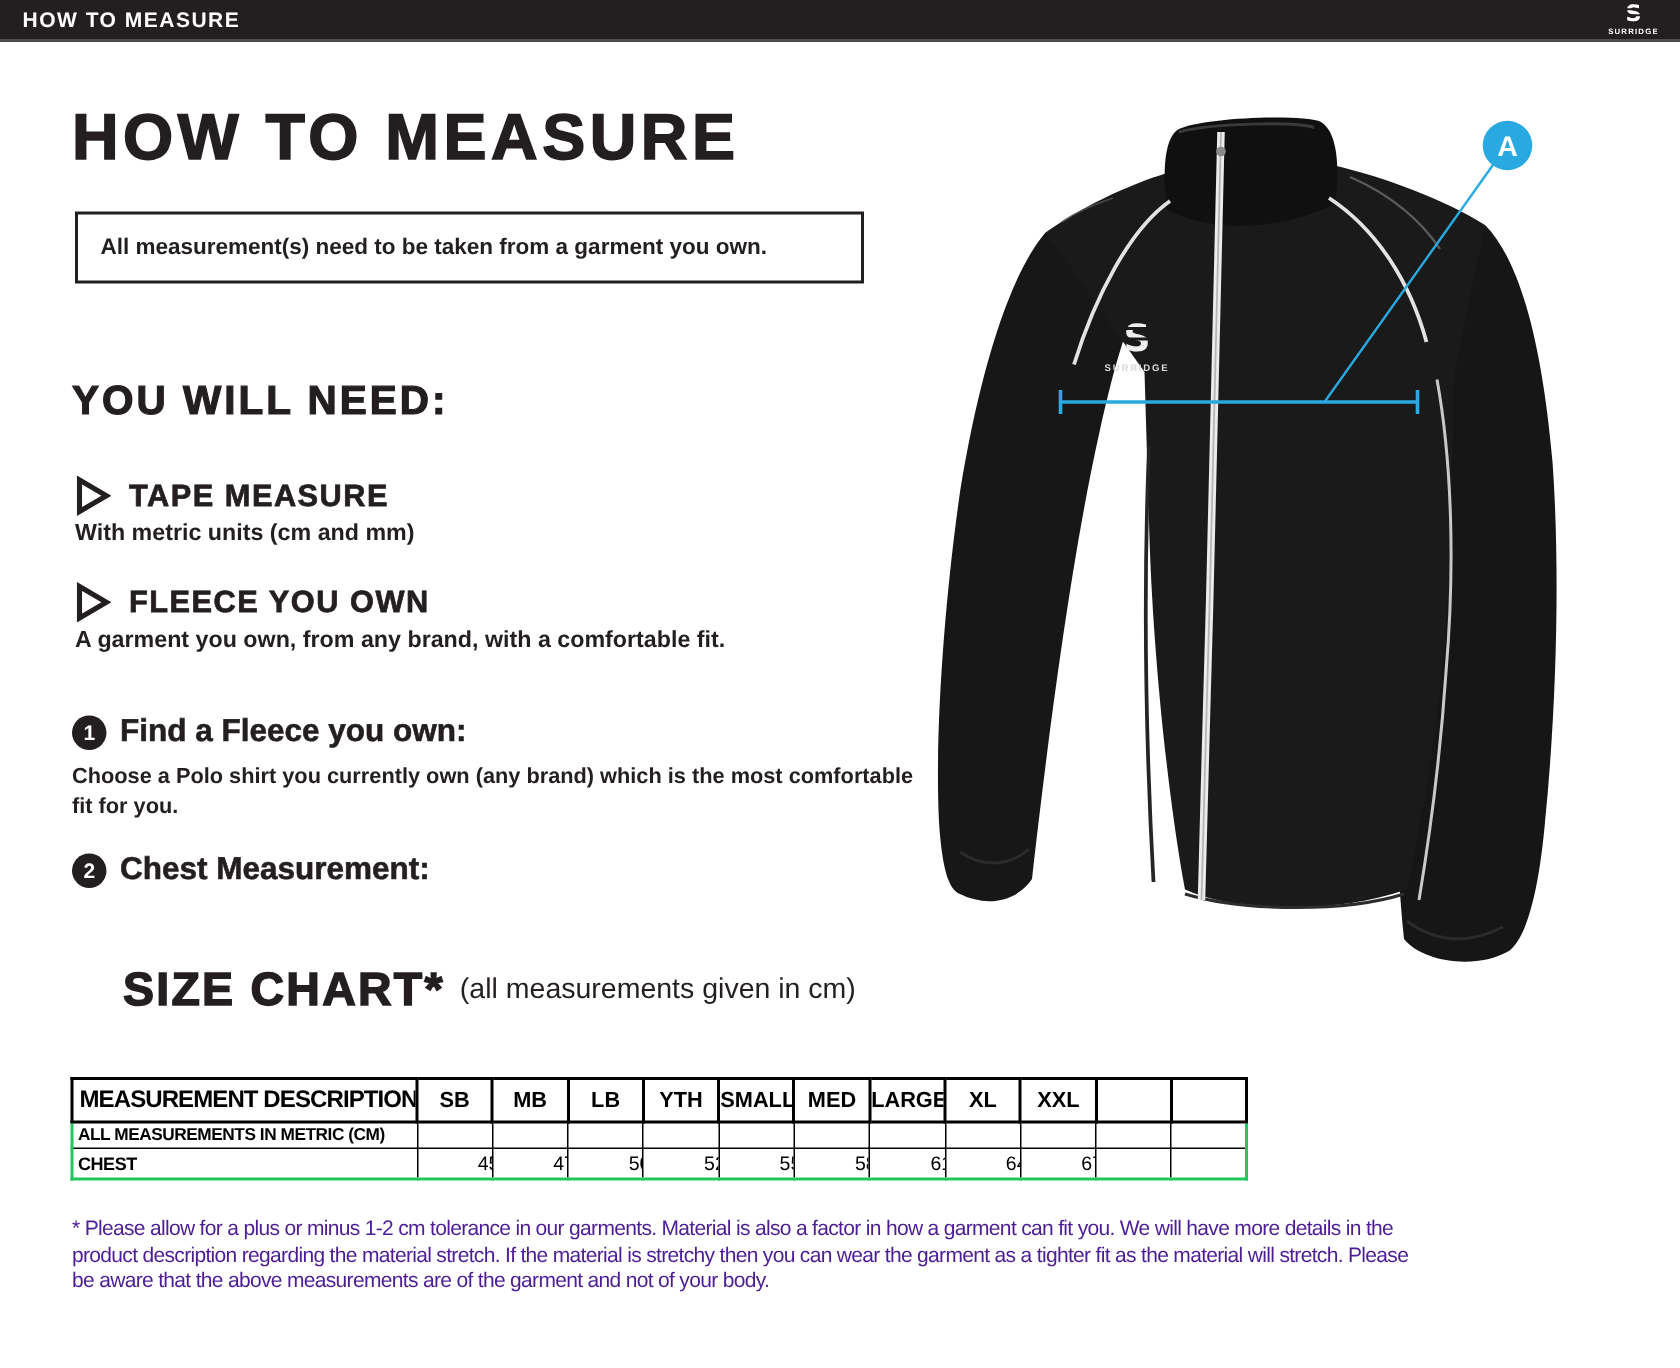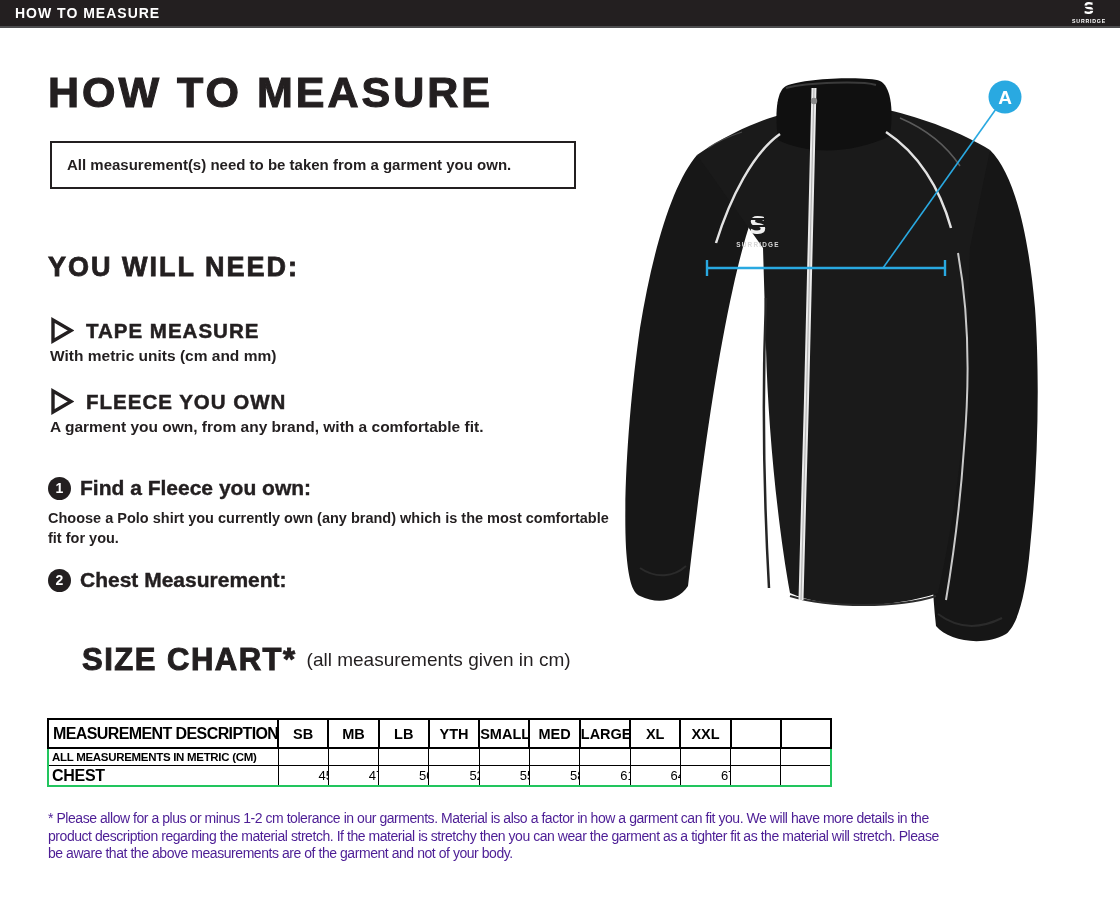--- a/index.html
+++ b/index.html
@@ -47,21 +47,21 @@
   table.size{position:absolute;left:47px;top:718px;width:783px;border-collapse:collapse;table-layout:fixed;
              border:2px solid #22c55e;}
   table.size th,table.size td{border:1px solid #000;overflow:hidden;white-space:nowrap;padding:0;color:#000;}
   table.size thead th{border-width:2px;height:27px;font-size:14.5px;font-weight:bold;text-align:center;}
   table.size thead th.desc{text-align:left;padding-left:4px;font-size:16px;letter-spacing:-0.6px;}
   table.size tbody td{height:17px;font-size:13px;font-weight:normal;text-align:center;padding-left:40px;}
   table.size tbody td.desc{text-align:left;padding-left:3px;font-weight:bold;letter-spacing:-0.3px;}
   table.size tbody tr.metric td{height:16px;}
   table.size tbody tr.metric td.desc{font-size:11.5px;}
   table.size tbody tr.values td{height:19px;}
-  table.size tbody tr.values td.desc{font-size:16px;}
+  table.size tbody tr.values td.desc{font-size:12px;}
 
   
   .footnote{position:absolute;left:48px;top:810px;width:892px;font-size:14px;line-height:1.26;
             letter-spacing:-0.45px;color:#4c1d95;}
 
   
   .figure{position:absolute;left:618px;top:48px;width:500px;height:610px;}
 </style>
 </head>
 <body>

